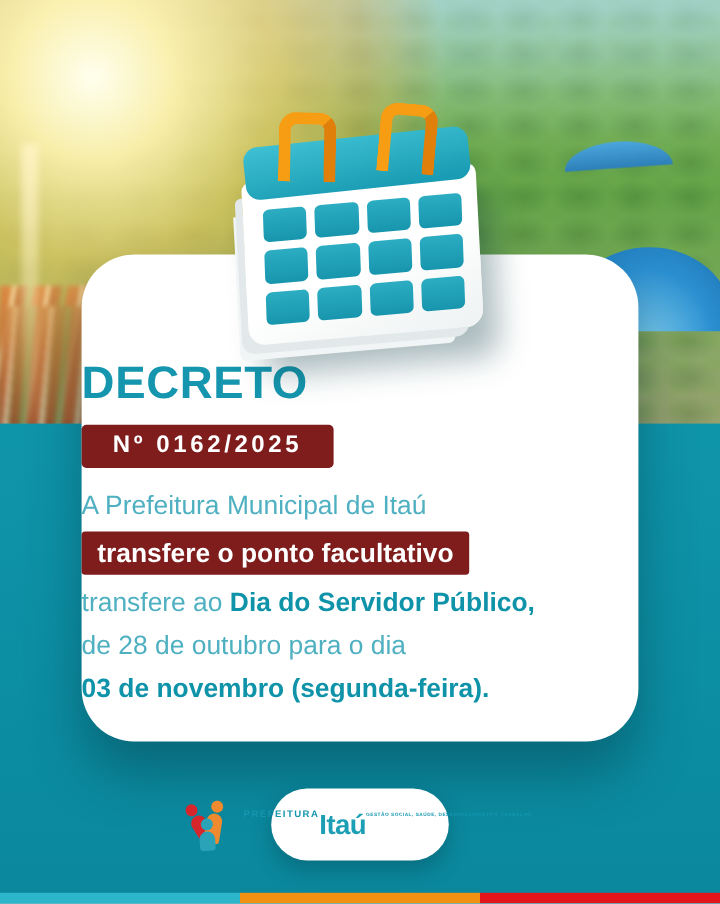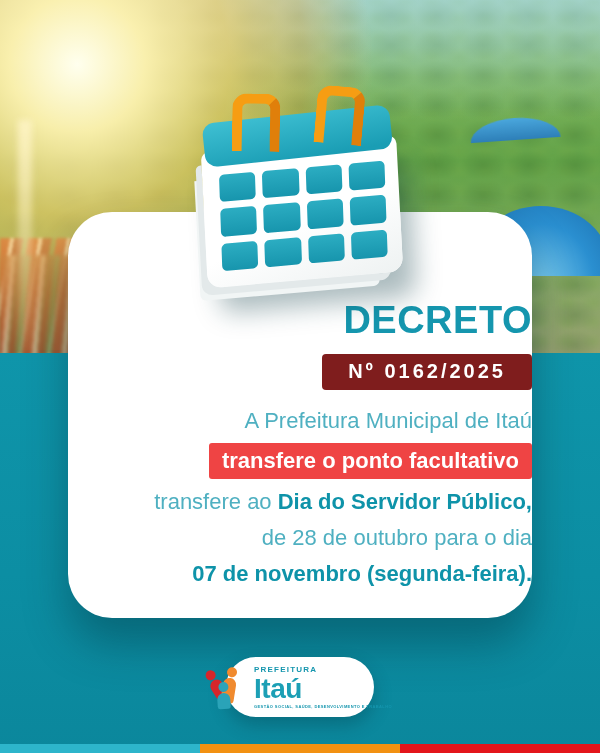--- a/index.html
+++ b/index.html
@@ -40,28 +40,28 @@
 
   
   .stripes{position:absolute;left:0;bottom:0;width:600px;height:9px;display:flex;}
   .stripes>div{flex:1;}
   .stripe-cyan{background:#2db5cb;}
   .stripe-orange{background:#f29111;}
   .stripe-red{background:#e3151b;}
 
   
   .card{position:absolute;left:68px;top:212px;width:464px;height:406px;background:#ffffff;
-    border-radius:44px;box-shadow:0 26px 44px rgba(0,45,55,.38);text-align:right;
+    border-radius:44px;box-shadow:0 26px 44px rgba(0,45,55,.38);text-align:left;
     box-sizing:border-box;padding-top:88px;}
   .title{color:#1596ae;font-weight:800;font-size:38px;line-height:41px;letter-spacing:.5px;margin:0;}
   .badge{display:inline-block;margin-top:13px;background:#7f1d1d;color:#ffffff;
     font-weight:700;font-size:20px;letter-spacing:3px;padding:6px 26px 7px;border-radius:4px;}
   .body-txt{margin-top:17px;font-size:22px;line-height:27px;color:#4fb0c1;}
   .body-txt .row{margin:0 0 9px;}
-  .hl{display:inline-block;background:#ef4444;color:#ffffff;font-weight:700;
+  .hl{display:inline-block;background:#7f1d1d;color:#ffffff;font-weight:700;
     padding:4px 13px 5px;border-radius:3px;font-size:22px;}
   .b{color:#0e93a9;font-weight:700;margin-top:44px;}
 
   
   .calendar{position:absolute;left:50%;top:92px;width:200px;height:194px;margin-left:-100px;
     transform:rotate(-5deg);z-index:5;}
   .cal-sheet{position:absolute;top:52px;left:2px;right:2px;bottom:6px;
     background:linear-gradient(160deg,#ffffff 55%,#eef2f2 100%);
     border-radius:8px 8px 14px 14px;transform:skewX(-2deg);
     box-shadow:-9px 10px 0 -3px #e3e9ea,-16px 20px 0 -8px #f1f5f5,12px 26px 26px rgba(15,60,70,.35);}
@@ -82,23 +82,23 @@
     display:flex;align-items:center;justify-content:center;gap:6px;}
   .people{position:relative;width:40px;height:44px;flex:0 0 auto;}
   .person{position:absolute;width:13px;}
   .person::before{content:"";position:absolute;top:0;left:50%;transform:translateX(-50%);
     width:10px;height:10px;border-radius:50%;background:var(--c);}
   .person::after{content:"";position:absolute;top:11px;left:0;right:0;bottom:0;
     background:var(--c);border-radius:7px 7px 3px 3px;}
   .p-red{--c:#d6262b;left:1px;bottom:10px;height:30px;transform:rotate(-32deg);}
   .p-orange{--c:#f08a2e;left:15px;bottom:6px;height:36px;transform:rotate(9deg);}
   .p-teal{--c:#2aa3b8;left:9px;bottom:0;height:27px;transform:rotate(-4deg);z-index:2;}
-  .logo-text{display:flex;flex-direction:column;align-items:flex-start;line-height:1;}
+  .logo-text{display:flex;align-items:flex-start;line-height:1;}
   .logo-top{font-size:8px;font-weight:800;color:#1596ae;letter-spacing:1.2px;}
-  .logo-name{font-size:28px;font-weight:800;color:#1c9fb5;letter-spacing:-.5px;margin-top:1px;}
+  .logo-name{font-size:23px;font-weight:800;color:#1c9fb5;letter-spacing:-.5px;margin-top:1px;}
   .logo-tagline{font-size:4px;font-weight:700;color:#1596ae;letter-spacing:.4px;margin-top:2px;white-space:nowrap;}
 </style>
 </head>
 <body>
 
 <div class="frame">
 
   <div class="photo">
     <div class="foliage"></div>
     <div class="haze"></div>
@@ -139,21 +139,21 @@
     <div>
       <span class="badge">Nº 0162/2025</span>
     </div>
     <div class="body-txt">
       <div class="row">A Prefeitura Municipal de Itaú</div>
       <div class="row">
         <span class="hl">transfere o ponto facultativo</span>
       </div>
       <div class="row"><span>transfere ao </span><span class="b">Dia do Servidor Público,</span></div>
       <div class="row">de 28 de outubro para o dia</div>
-      <div class="row b">07 de novembro (segunda-feira).</div>
+      <div class="row b">03 de novembro (segunda-feira).</div>
     </div>
   </div>
 
   <div class="logo-pill">
     <div class="people">
       <span class="person p-red"></span>
       <span class="person p-orange"></span>
       <span class="person p-teal"></span>
     </div>
     <div class="logo-text">

